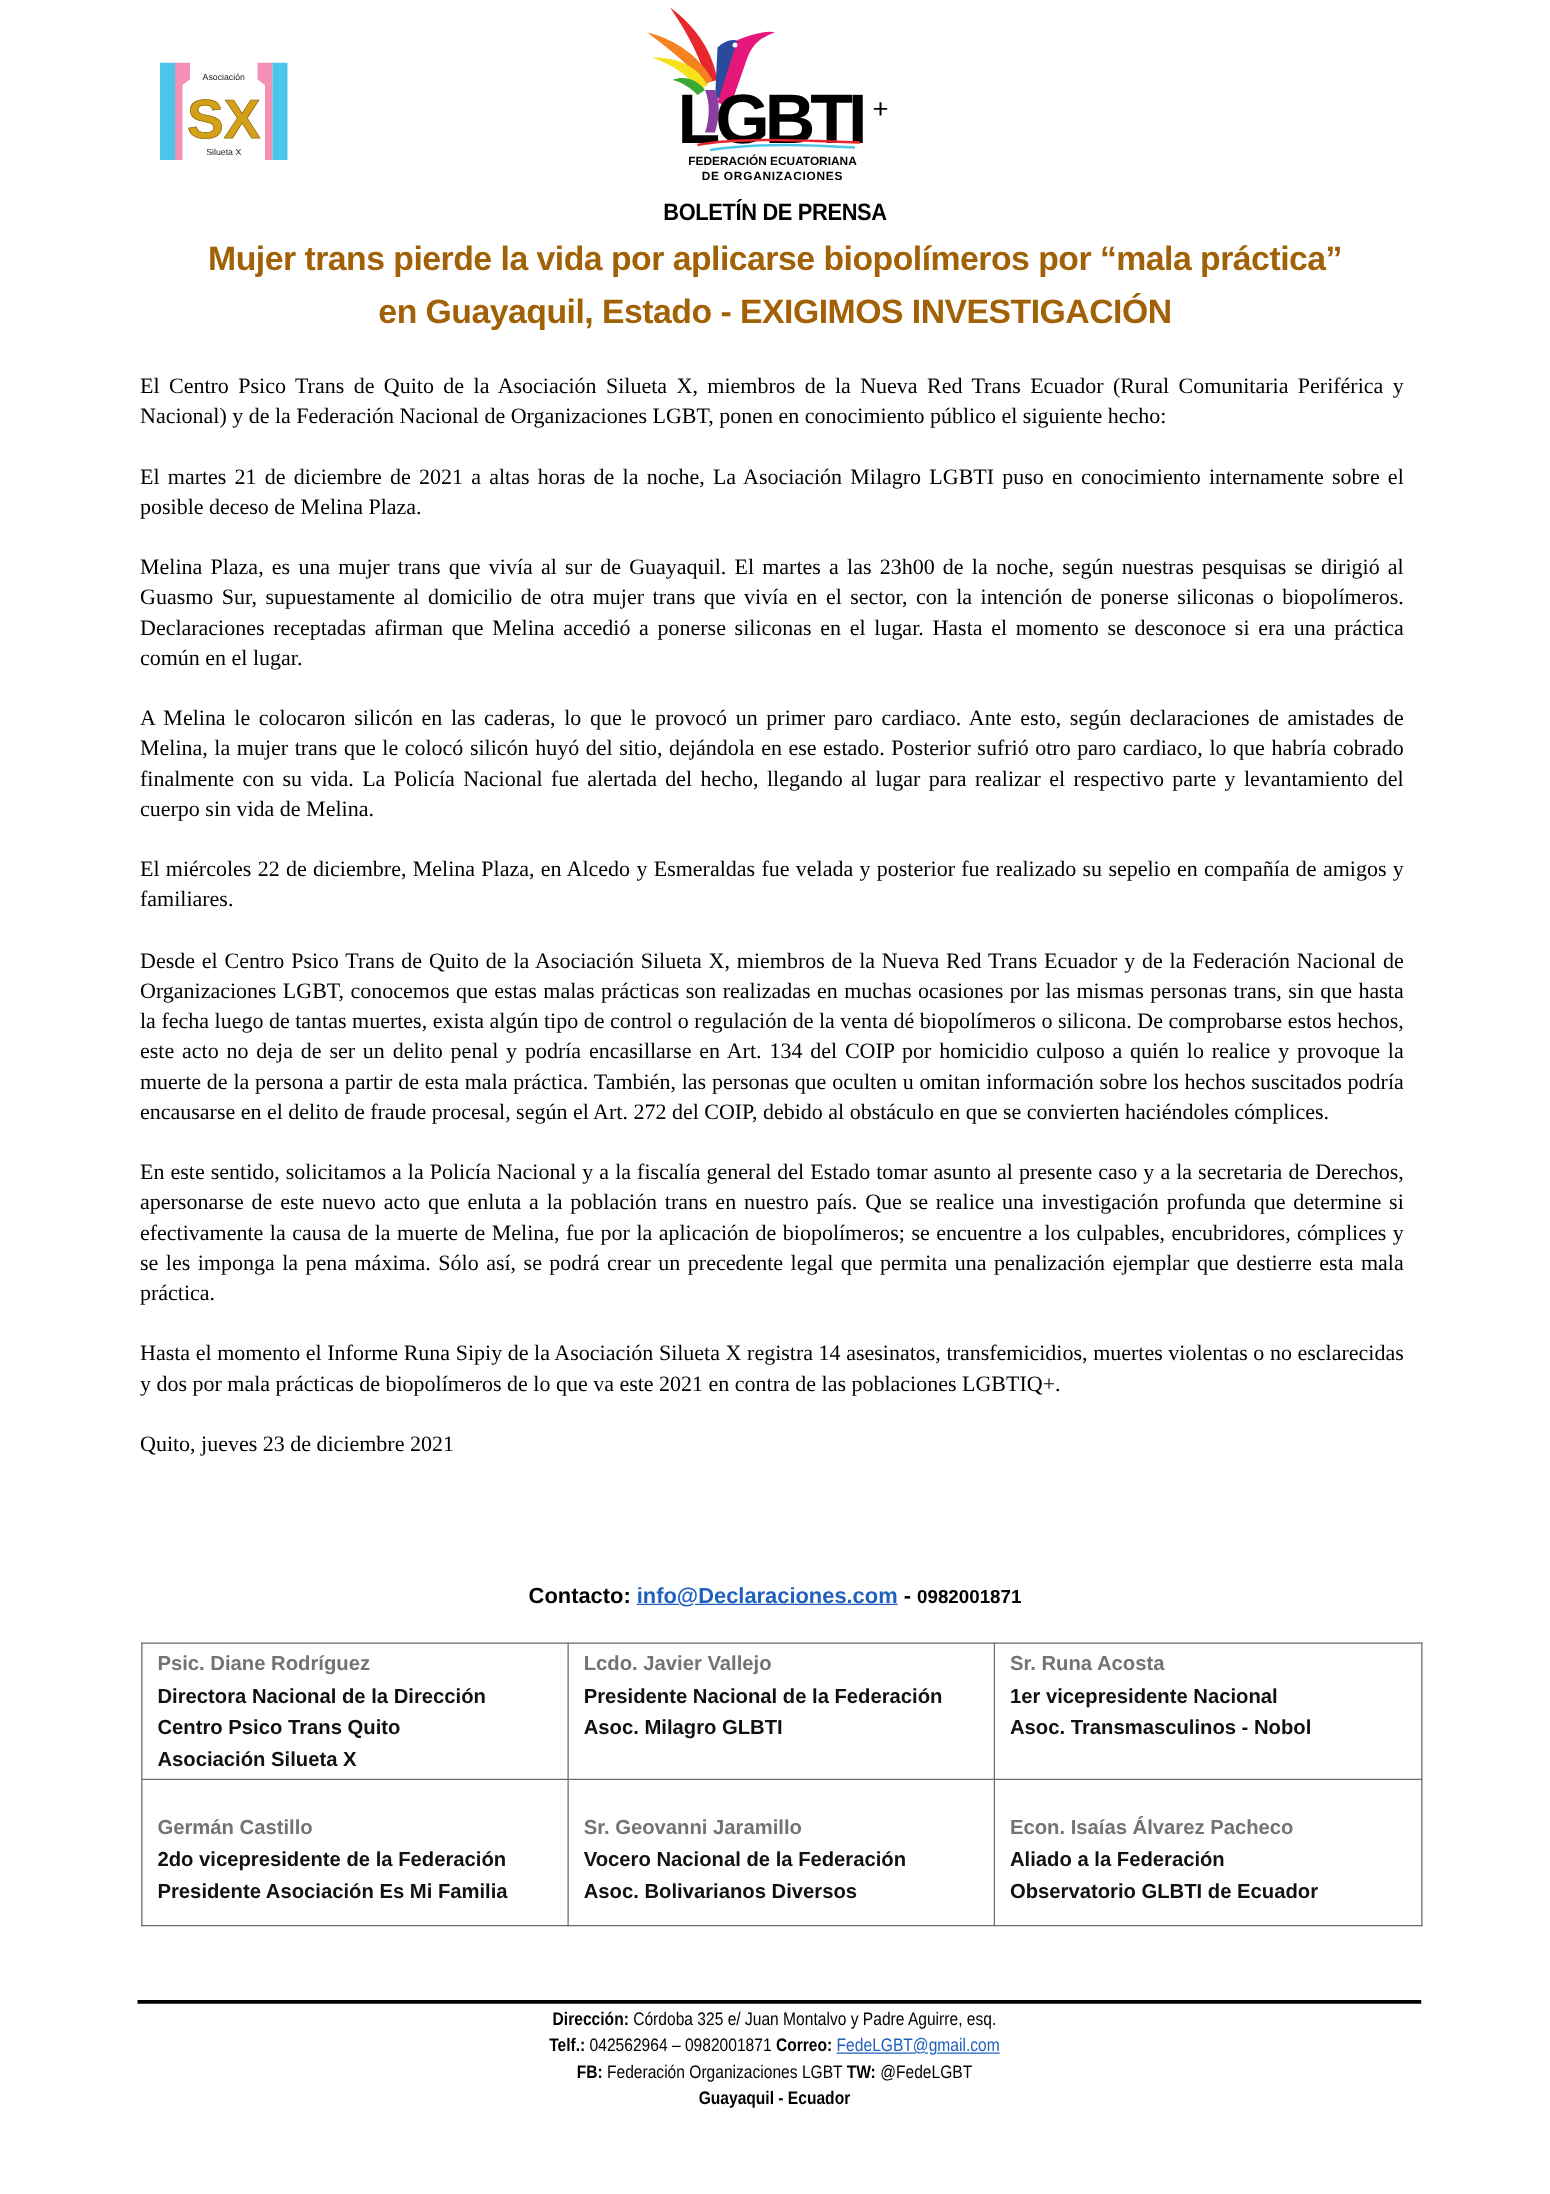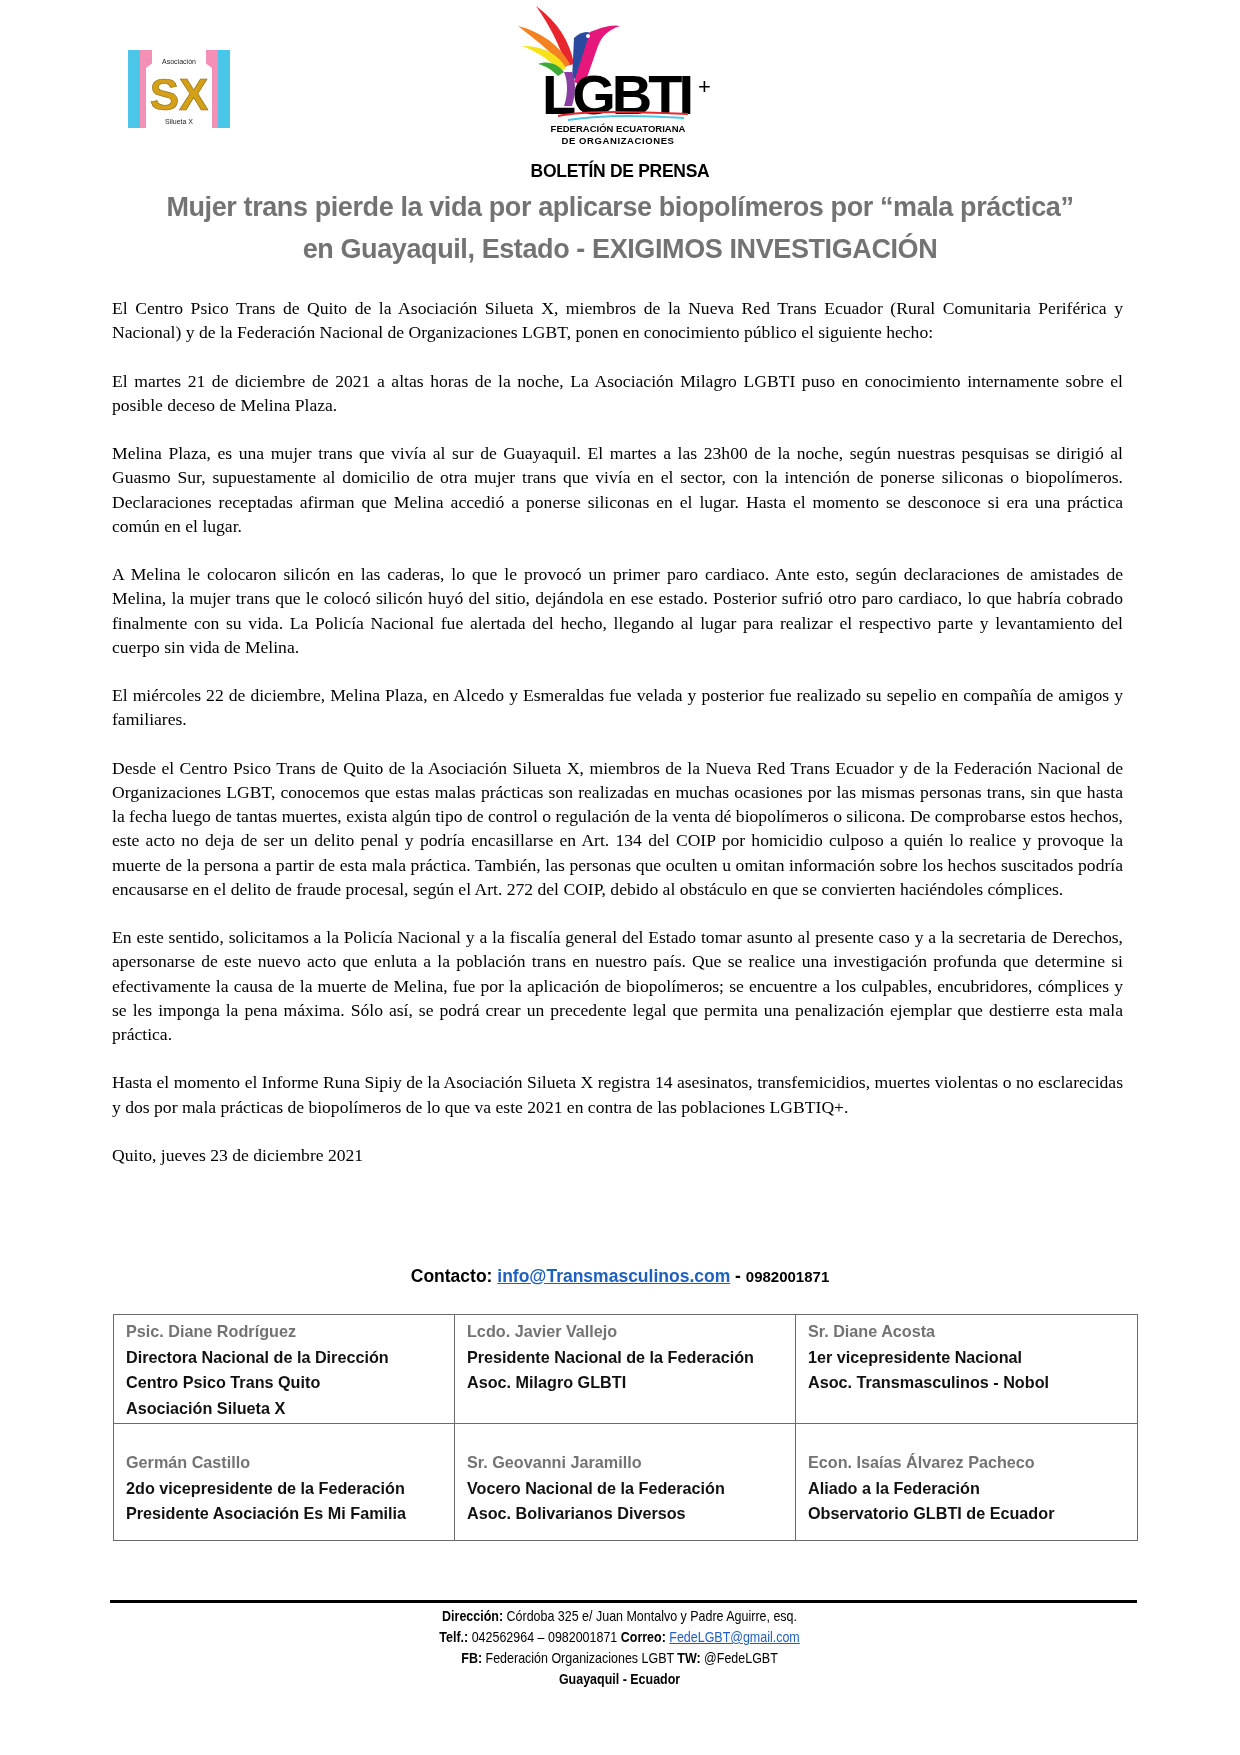--- a/index.html
+++ b/index.html
@@ -12,21 +12,21 @@
     .logo-cpt { position: absolute; left: 975px; top: 40px; width: 120px; height: 105px; }
 
     .bulletin-label {
       position: absolute; left: 0; width: 1240px; top: 160px; text-align: center;
       font-family: "Liberation Sans", sans-serif; font-weight: bold; font-size: 19px;
       letter-spacing: -0.3px; transform: scaleX(0.92);
     }
     .headline {
       position: absolute; left: 100px; width: 1040px; top: 186px; text-align: center;
       font-family: "Liberation Sans", sans-serif; font-weight: bold; font-size: 27px;
-      line-height: 42px; color: #737373; letter-spacing: -0.4px;
+      line-height: 42px; color: #a16207; letter-spacing: -0.4px;
     }
     .headline span { display: block; white-space: nowrap; }
 
     .body-text {
       position: absolute; left: 112px; width: 1011px; top: 296px;
       font-family: "Liberation Serif", serif; font-size: 17.6px; line-height: 24.2px;
       text-align: justify;
     }
     .body-text p { margin: 0 0 24.2px 0; }
     .body-text p.date-line { margin-top: 0; }
@@ -114,21 +114,21 @@
     <p>A Melina le colocaron silicón en las caderas, lo que le provocó un primer paro cardiaco. Ante esto, según declaraciones de amistades de Melina, la mujer trans que le colocó silicón huyó del sitio, dejándola en ese estado. Posterior sufrió otro paro cardiaco, lo que habría cobrado finalmente con su vida. La Policía Nacional fue alertada del hecho, llegando al lugar para realizar el respectivo parte y levantamiento del cuerpo sin vida de Melina.</p>
     <p>El miércoles 22 de diciembre, Melina Plaza, en Alcedo y Esmeraldas fue velada y posterior fue realizado su sepelio en compañía de amigos y familiares.</p>
     <p>Desde el Centro Psico Trans de Quito de la Asociación Silueta X, miembros de la Nueva Red Trans Ecuador y de la Federación Nacional de Organizaciones LGBT, conocemos que estas malas prácticas son realizadas en muchas ocasiones por las mismas personas trans, sin que hasta la fecha luego de tantas muertes, exista algún tipo de control o regulación de la venta dé biopolímeros o silicona. De comprobarse estos hechos, este acto no deja de ser un delito penal y podría encasillarse en Art. 134 del COIP por homicidio culposo a quién lo realice y provoque la muerte de la persona a partir de esta mala práctica. También, las personas que oculten u omitan información sobre los hechos suscitados podría encausarse en el delito de fraude procesal, según el Art. 272 del COIP, debido al obstáculo en que se convierten haciéndoles cómplices.</p>
     <p>En este sentido, solicitamos a la Policía Nacional y a la fiscalía general del Estado tomar asunto al presente caso y a la secretaria de Derechos, apersonarse de este nuevo acto que enluta a la población trans en nuestro país. Que se realice una investigación profunda que determine si efectivamente la causa de la muerte de Melina, fue por la aplicación de biopolímeros; se encuentre a los culpables, encubridores, cómplices y se les imponga la pena máxima. Sólo así, se podrá crear un precedente legal que permita una penalización ejemplar que destierre esta mala práctica.</p>
     <p>Hasta el momento el Informe Runa Sipiy de la Asociación Silueta X registra 14 asesinatos, transfemicidios, muertes violentas o no esclarecidas y dos por mala prácticas de biopolímeros de lo que va este 2021 en contra de las poblaciones LGBTIQ+.</p>
     <p class="date-line">Quito, jueves 23 de diciembre 2021</p>
   </div>
 
   <div class="contact-line">
     <span>Contacto:</span>
-    <a>info@Transmasculinos.com</a><span> - </span><span class="phone">0982001871</span>
+    <a>info@Declaraciones.com</a><span> - </span><span class="phone">0982001871</span>
   </div>
 
   <table class="signatories">
     <colgroup>
         <col style="width:33.3%">
         <col style="width:33.3%">
         <col style="width:33.4%">
       </colgroup>
     <tbody>
         <tr class="row1">
@@ -137,21 +137,21 @@
         <span class="sig-line">Directora Nacional de la Dirección</span>
         <span class="sig-line">Centro Psico Trans Quito</span>
         <span class="sig-line">Asociación Silueta X</span>
       </td>
       <td>
         <span class="sig-name">Lcdo. Javier Vallejo</span>
         <span class="sig-line">Presidente Nacional de la Federación</span>
         <span class="sig-line">Asoc. Milagro GLBTI</span>
       </td>
       <td>
-        <span class="sig-name">Sr. Diane Acosta</span>
+        <span class="sig-name">Sr. Runa Acosta</span>
         <span class="sig-line">1er vicepresidente Nacional</span>
         <span class="sig-line">Asoc. Transmasculinos - Nobol</span>
       </td>
     </tr>
     <tr class="row2">
       <td>
         <span class="sig-name">Germán Castillo</span>
         <span class="sig-line">2do vicepresidente de la Federación</span>
         <span class="sig-line">Presidente Asociación Es Mi Familia</span>
       </td>

